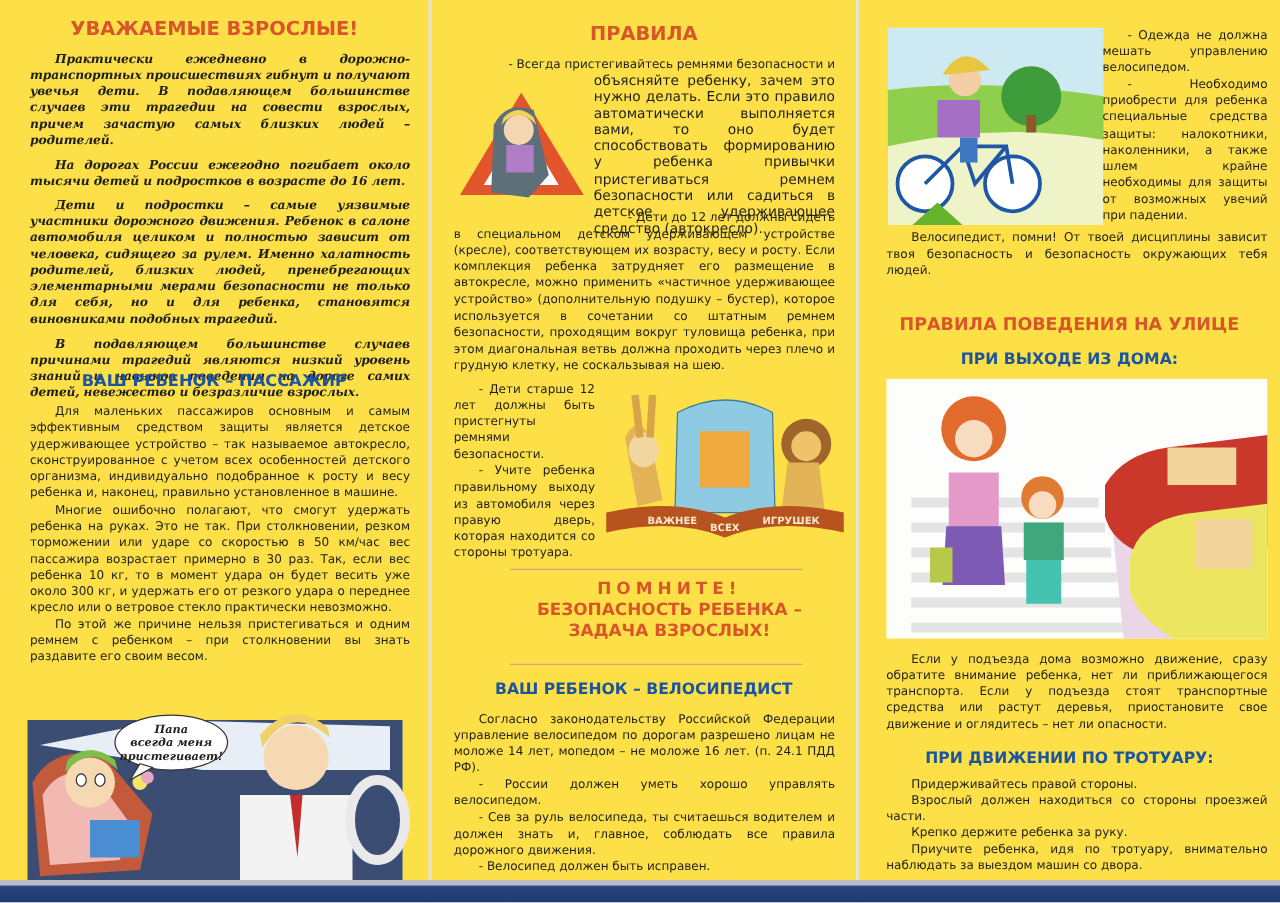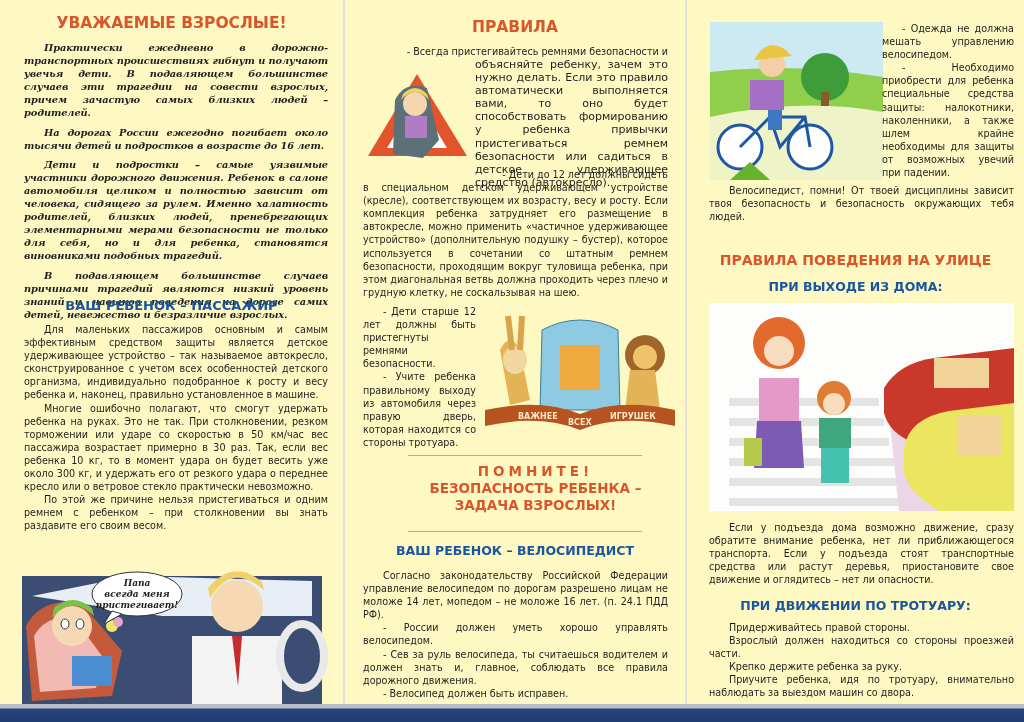--- a/index.html
+++ b/index.html
@@ -1,19 +1,19 @@
 <!DOCTYPE html>
 <html><head>
 <meta charset="utf-8">
 <style>
   * { box-sizing: border-box; margin: 0; padding: 0; }
   html, body { width: 1024px; height: 722px; overflow: hidden; background: #f4f4f2; }
   body { font-family: "DejaVu Sans", "Liberation Sans", sans-serif; color: #1e1e1e; position: relative; }
 
-  .panel { position: absolute; top: 0; height: 704px; background: #fef9c3; overflow: hidden; }
+  .panel { position: absolute; top: 0; height: 704px; background: #fde047; overflow: hidden; }
   #p1 { left: 0; width: 343px; }
   #p2 { left: 345px; width: 340px; }
   #p3 { left: 687px; width: 337px; }
   .fold { position: absolute; top: 0; width: 2px; height: 722px; background: #e2e2df; }
 
   .bottom-band { position: absolute; left: 0; top: 704px; width: 1024px; height: 18px;
     background: linear-gradient(#b9bcc2 0, #b9bcc2 4px, #26447e 5px, #1f3b72 18px); }
 
   .h-orange { color: #d9552a; font-weight: bold; text-align: center; font-family: "DejaVu Sans", sans-serif; }
   .h-blue { color: #1b55a0; font-weight: bold; text-align: center; font-family: "DejaVu Sans", sans-serif; }

